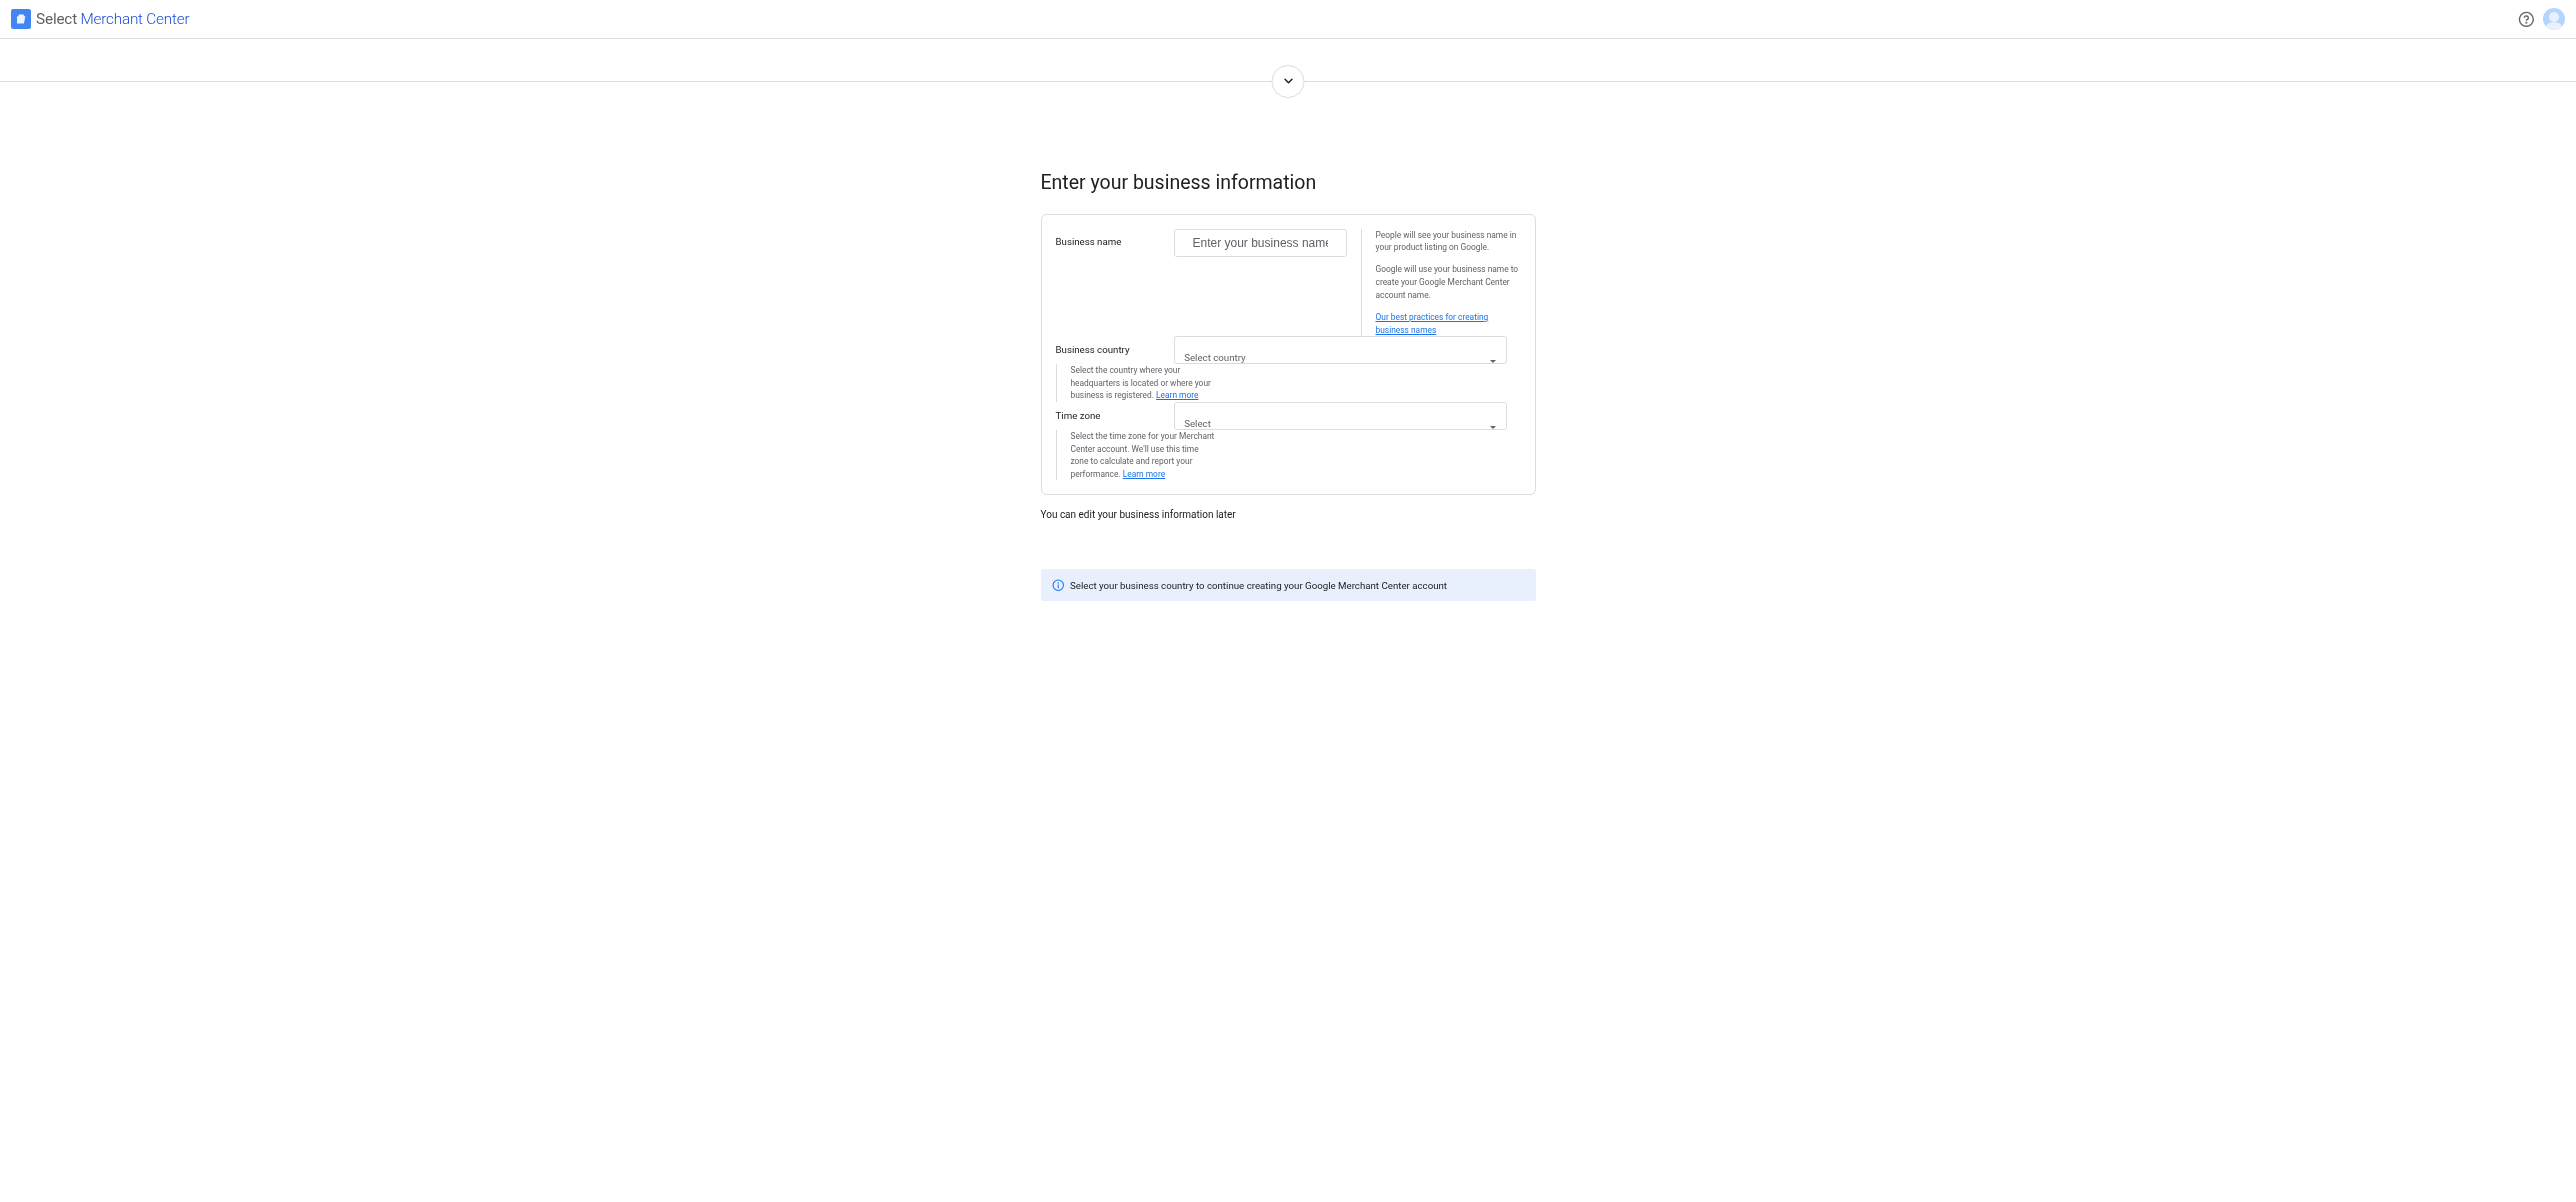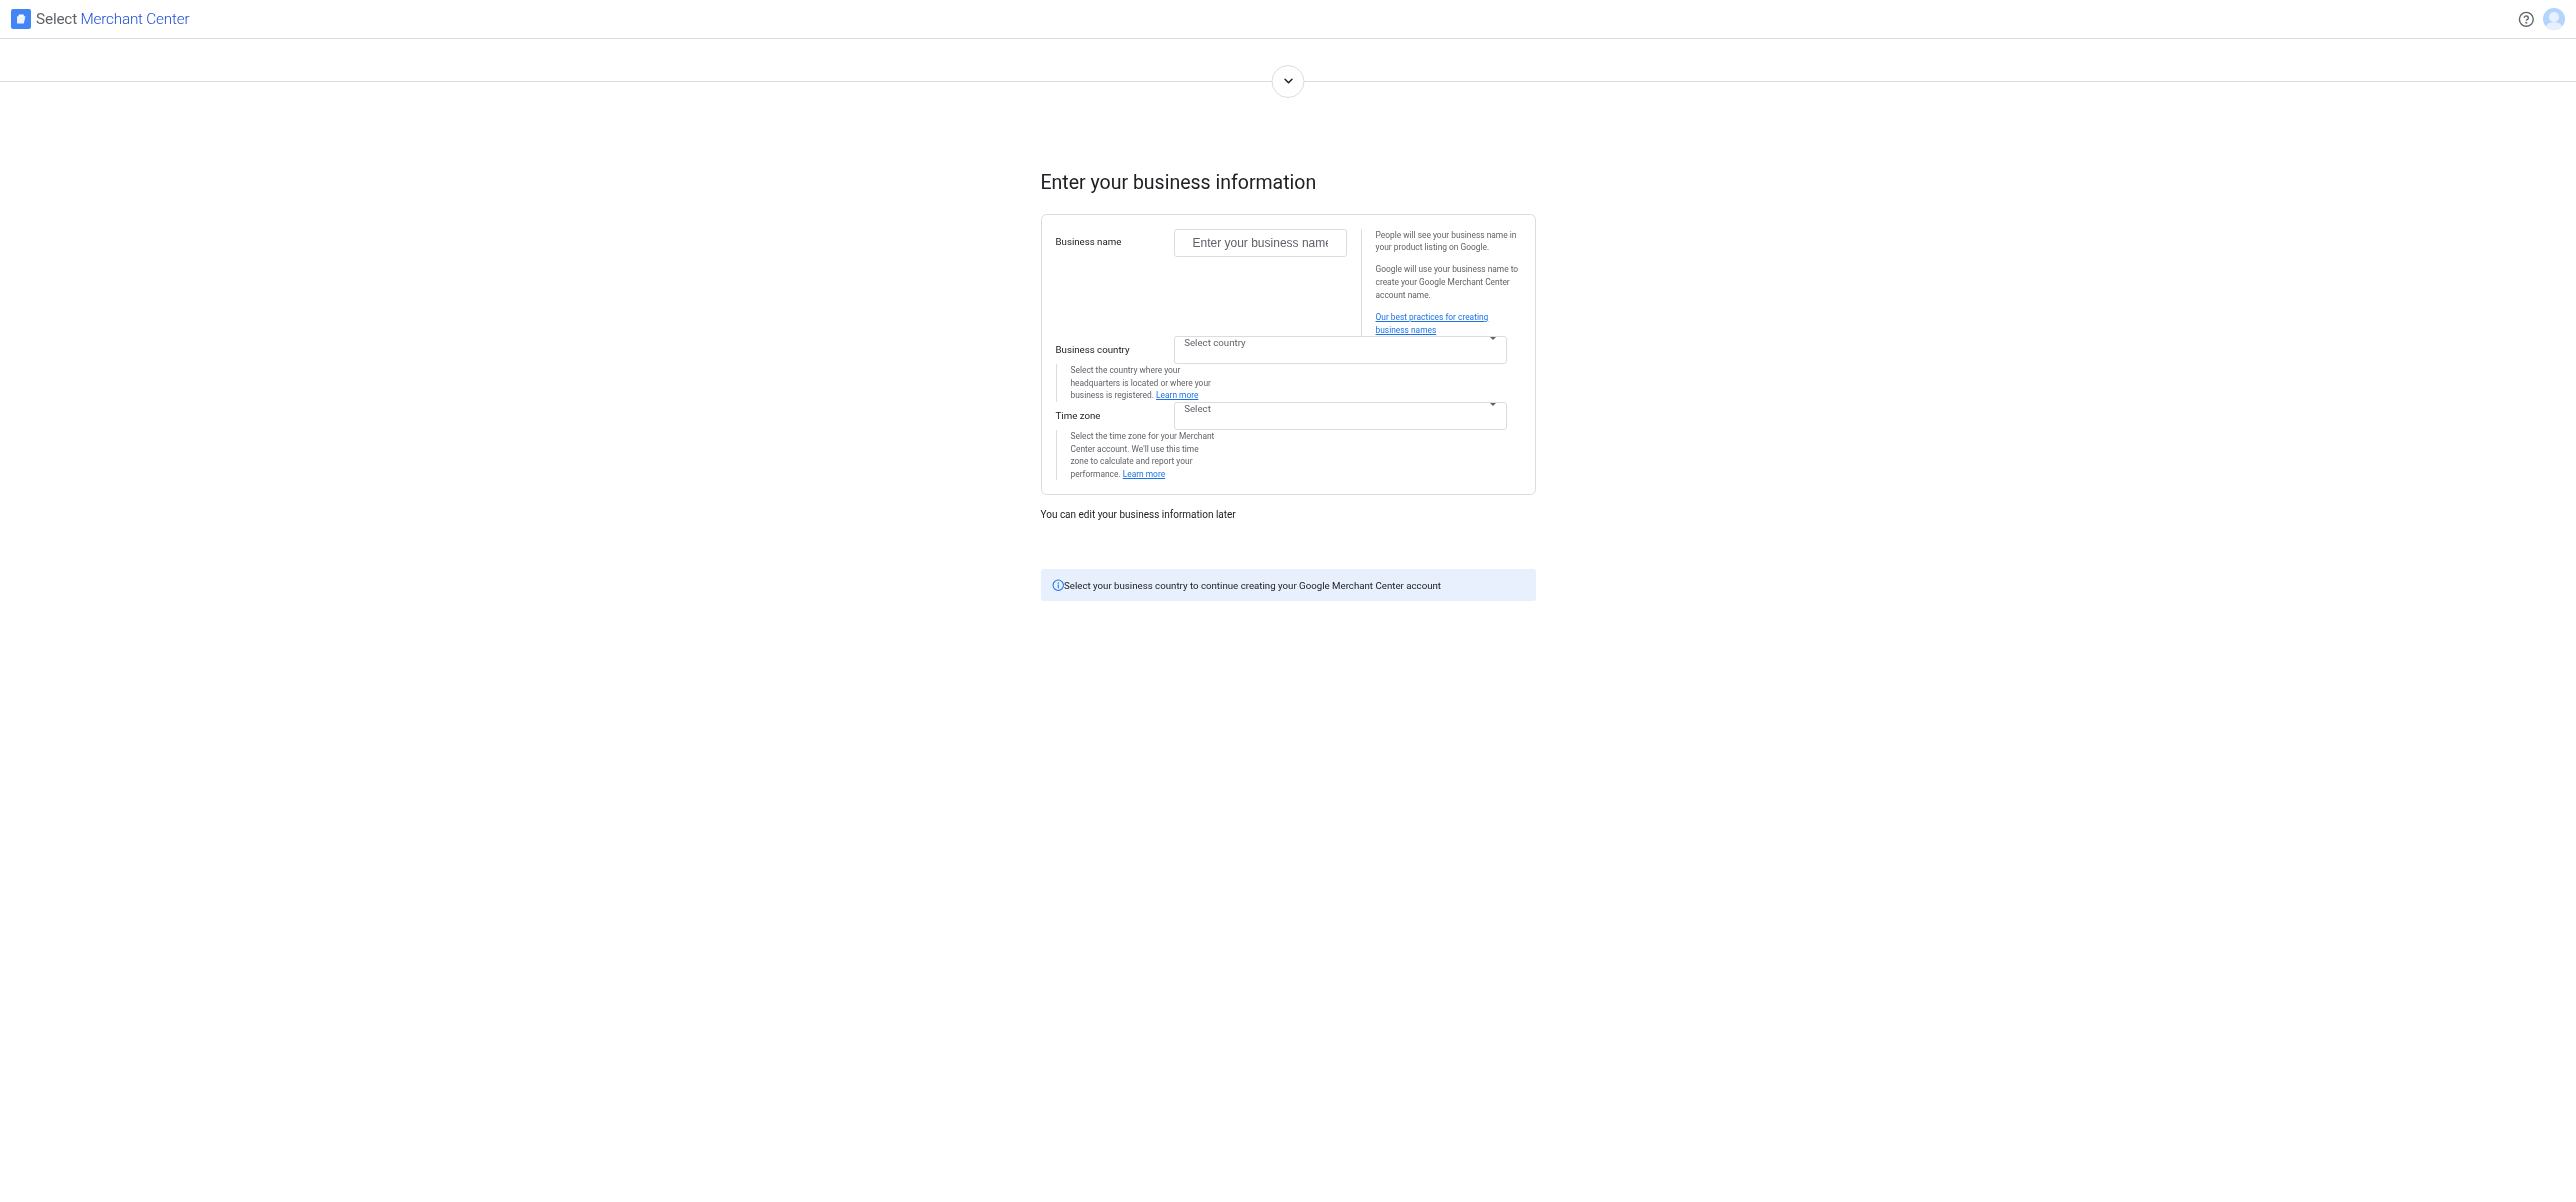--- a/index.html
+++ b/index.html
@@ -174,21 +174,21 @@
     .select-input {
       width: 100%;
       height: 28px;
       border: 0.7px solid #dadce0;
       border-radius: 2.8px;
       padding: 0 9.7px;
       font-size: 9.7px;
       color: #5f6368;
       background: #fff;
       display: flex;
-      align-items: flex-start;
+      align-items: flex-end;
       justify-content: space-between;
       cursor: pointer;
     }
     .select-caret {
       width: 0;
       height: 0;
       border-left: 3.5px solid transparent;
       border-right: 3.5px solid transparent;
       border-top: 3.5px solid #5f6368;
     }
@@ -213,21 +213,21 @@
       color: #202124;
       margin-top: 14px;
     }
     .info-banner {
       margin-top: 49px;
       background: #e8f0fe;
       border-radius: 2.8px;
       padding: 9.7px 11px;
       display: flex;
       align-items: center;
-      gap: 0;
+      gap: 6px;
     }
     .info-banner-icon {
       width: 12.5px;
       height: 12.5px;
       color: #1a73e8;
       flex-shrink: 0;
     }
     .info-banner-text {
       font-size: 9.7px;
       color: #202124;

